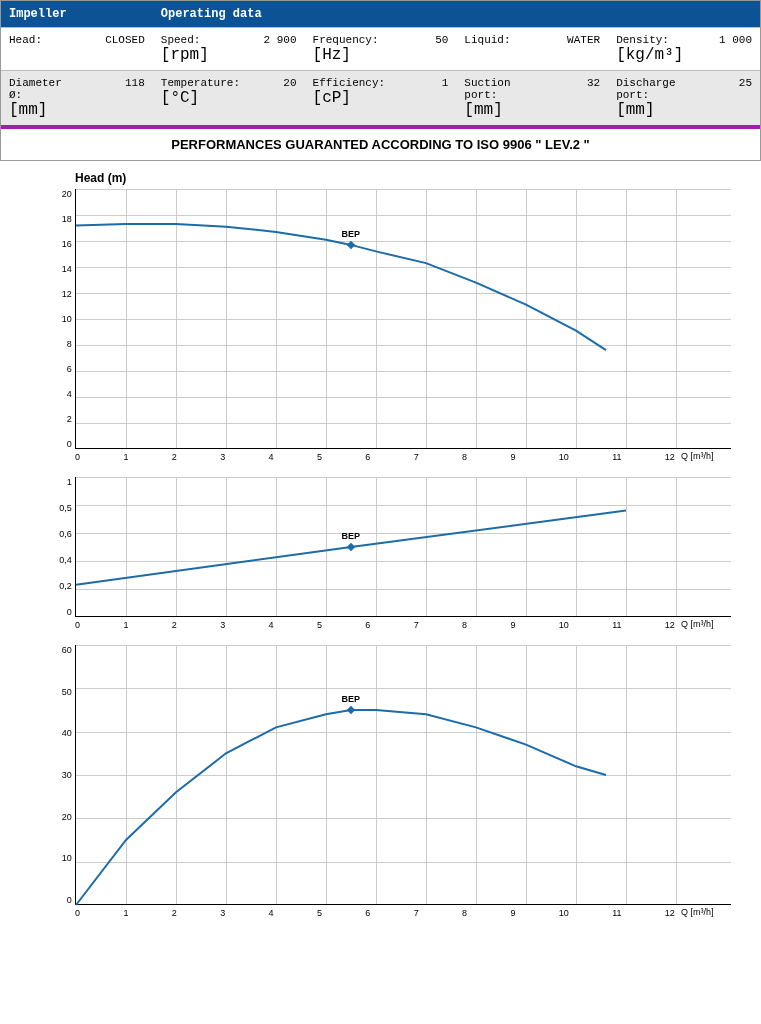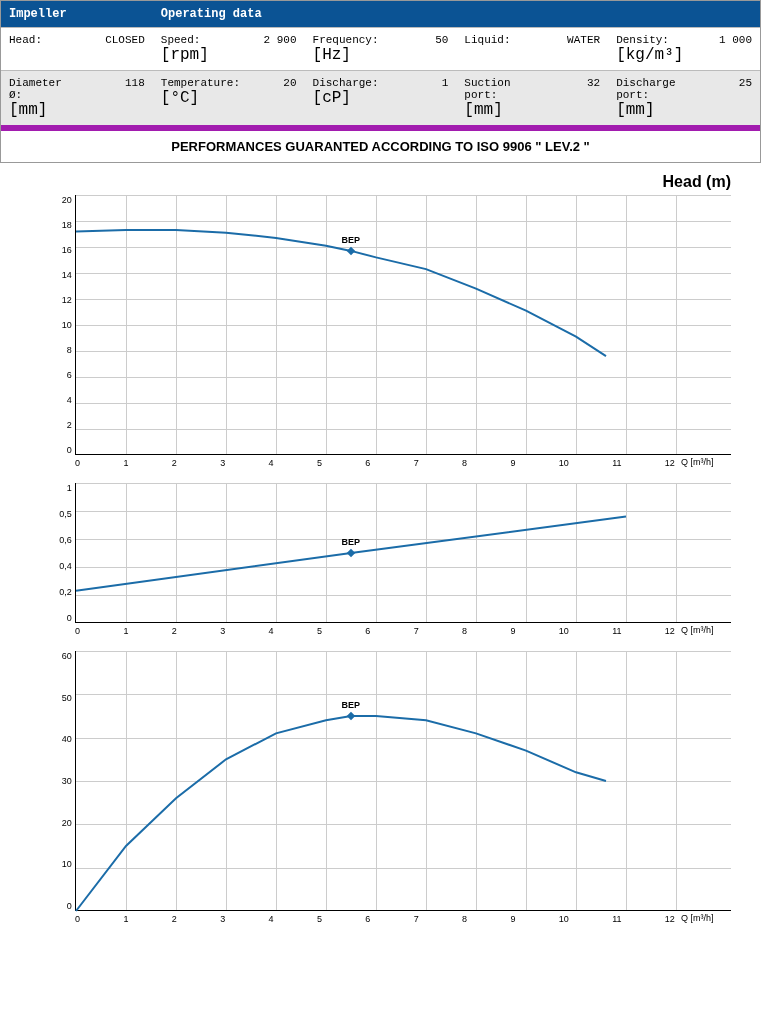--- a/index.html
+++ b/index.html
@@ -5,24 +5,24 @@
   * { box-sizing: border-box; margin: 0; padding: 0; }
   body { font-family: Arial, sans-serif; font-size: 11px; width: 761px; background: #fff; }
   .wrapper { border: 1px solid #999; }
   table.header-table { width: 100%; border-collapse: collapse; table-layout: fixed; font-family: Liberation Mono, monospace; }
   .hdr-cell { background: #0b5394; color: #fff; font-weight: bold; padding: 6px 8px; font-size: 12px; }
   .data-row td { padding: 6px 8px; vertical-align: top; border-top: 1px solid #bbb; }
   .data-row.alt td { background: #e8e8e8; }
   .label { display: block; }
   .unit { display: block; font-size: 16px; }
   .value { text-align: right; margin-top: 40px; }
-  .banner { text-align: center; font-weight: bold; font-size: 13px; padding: 8px 0; border-top:6px solid #a21caf;}
+  .banner { text-align: center; font-weight: bold; font-size: 13px; padding: 8px 0; border-top:4px solid #a21caf;}
   .charts { padding: 10px 30px 10px 55px; }
   .chart-block { margin-bottom: 15px; }
-  .chart-title { font-size: 16px; font-weight: bold; margin-bottom: 4px; margin-left:20px;text-align:right;}
+  .chart-title { font-size: 12px; font-weight: bold; margin-bottom: 4px; margin-left:20px;}
   .chart-row { display: flex; align-items: flex-end; }
   .yaxis { width: 20px; display: flex; flex-direction: column; justify-content: space-between; text-align: right; font-size: 9px; padding-right:3px;}
   .plot { border-left: 1px solid #000; border-bottom: 1px solid #000; position: relative; width:664px; overflow:visible;}
   .plot svg { display:block; position:absolute; top:0; left:0; }
   .gridline-h { position:absolute; left:0; right:0; height:1px; background:#ccc; }
   .gridline-v { position:absolute; top:0; bottom:0; width:1px; background:#ccc; }
   .xaxis { display:flex; justify-content:space-between; font-size:9px; margin-top:3px; width:600px; margin-left:20px;}
   .xlabel { font-size:9px; margin-left:6px; }
   .bep-label { position:absolute; font-size:9px; font-weight:bold; transform:translate(-50%,-100%);}
   .bep-dot { position:absolute; width:6px; height:6px; background:#1b6ca8; transform:translate(-50%,-50%) rotate(45deg);}
@@ -67,21 +67,21 @@
             <span class="label">Diameter Ø:</span>
             <span class="unit">[mm]</span>
           </td>
       <td class="value">118</td>
       <td>
             <span class="label">Temperature:</span>
             <span class="unit">[°C]</span>
           </td>
       <td class="value">20</td>
       <td>
-            <span class="label">Discharge:</span>
+            <span class="label">Efficiency:</span>
             <span class="unit">[cP]</span>
           </td>
       <td class="value">1</td>
       <td>
             <span class="label">Suction port:</span>
             <span class="unit">[mm]</span>
           </td>
       <td class="value">32</td>
       <td>
             <span class="label">Discharge port:</span>

